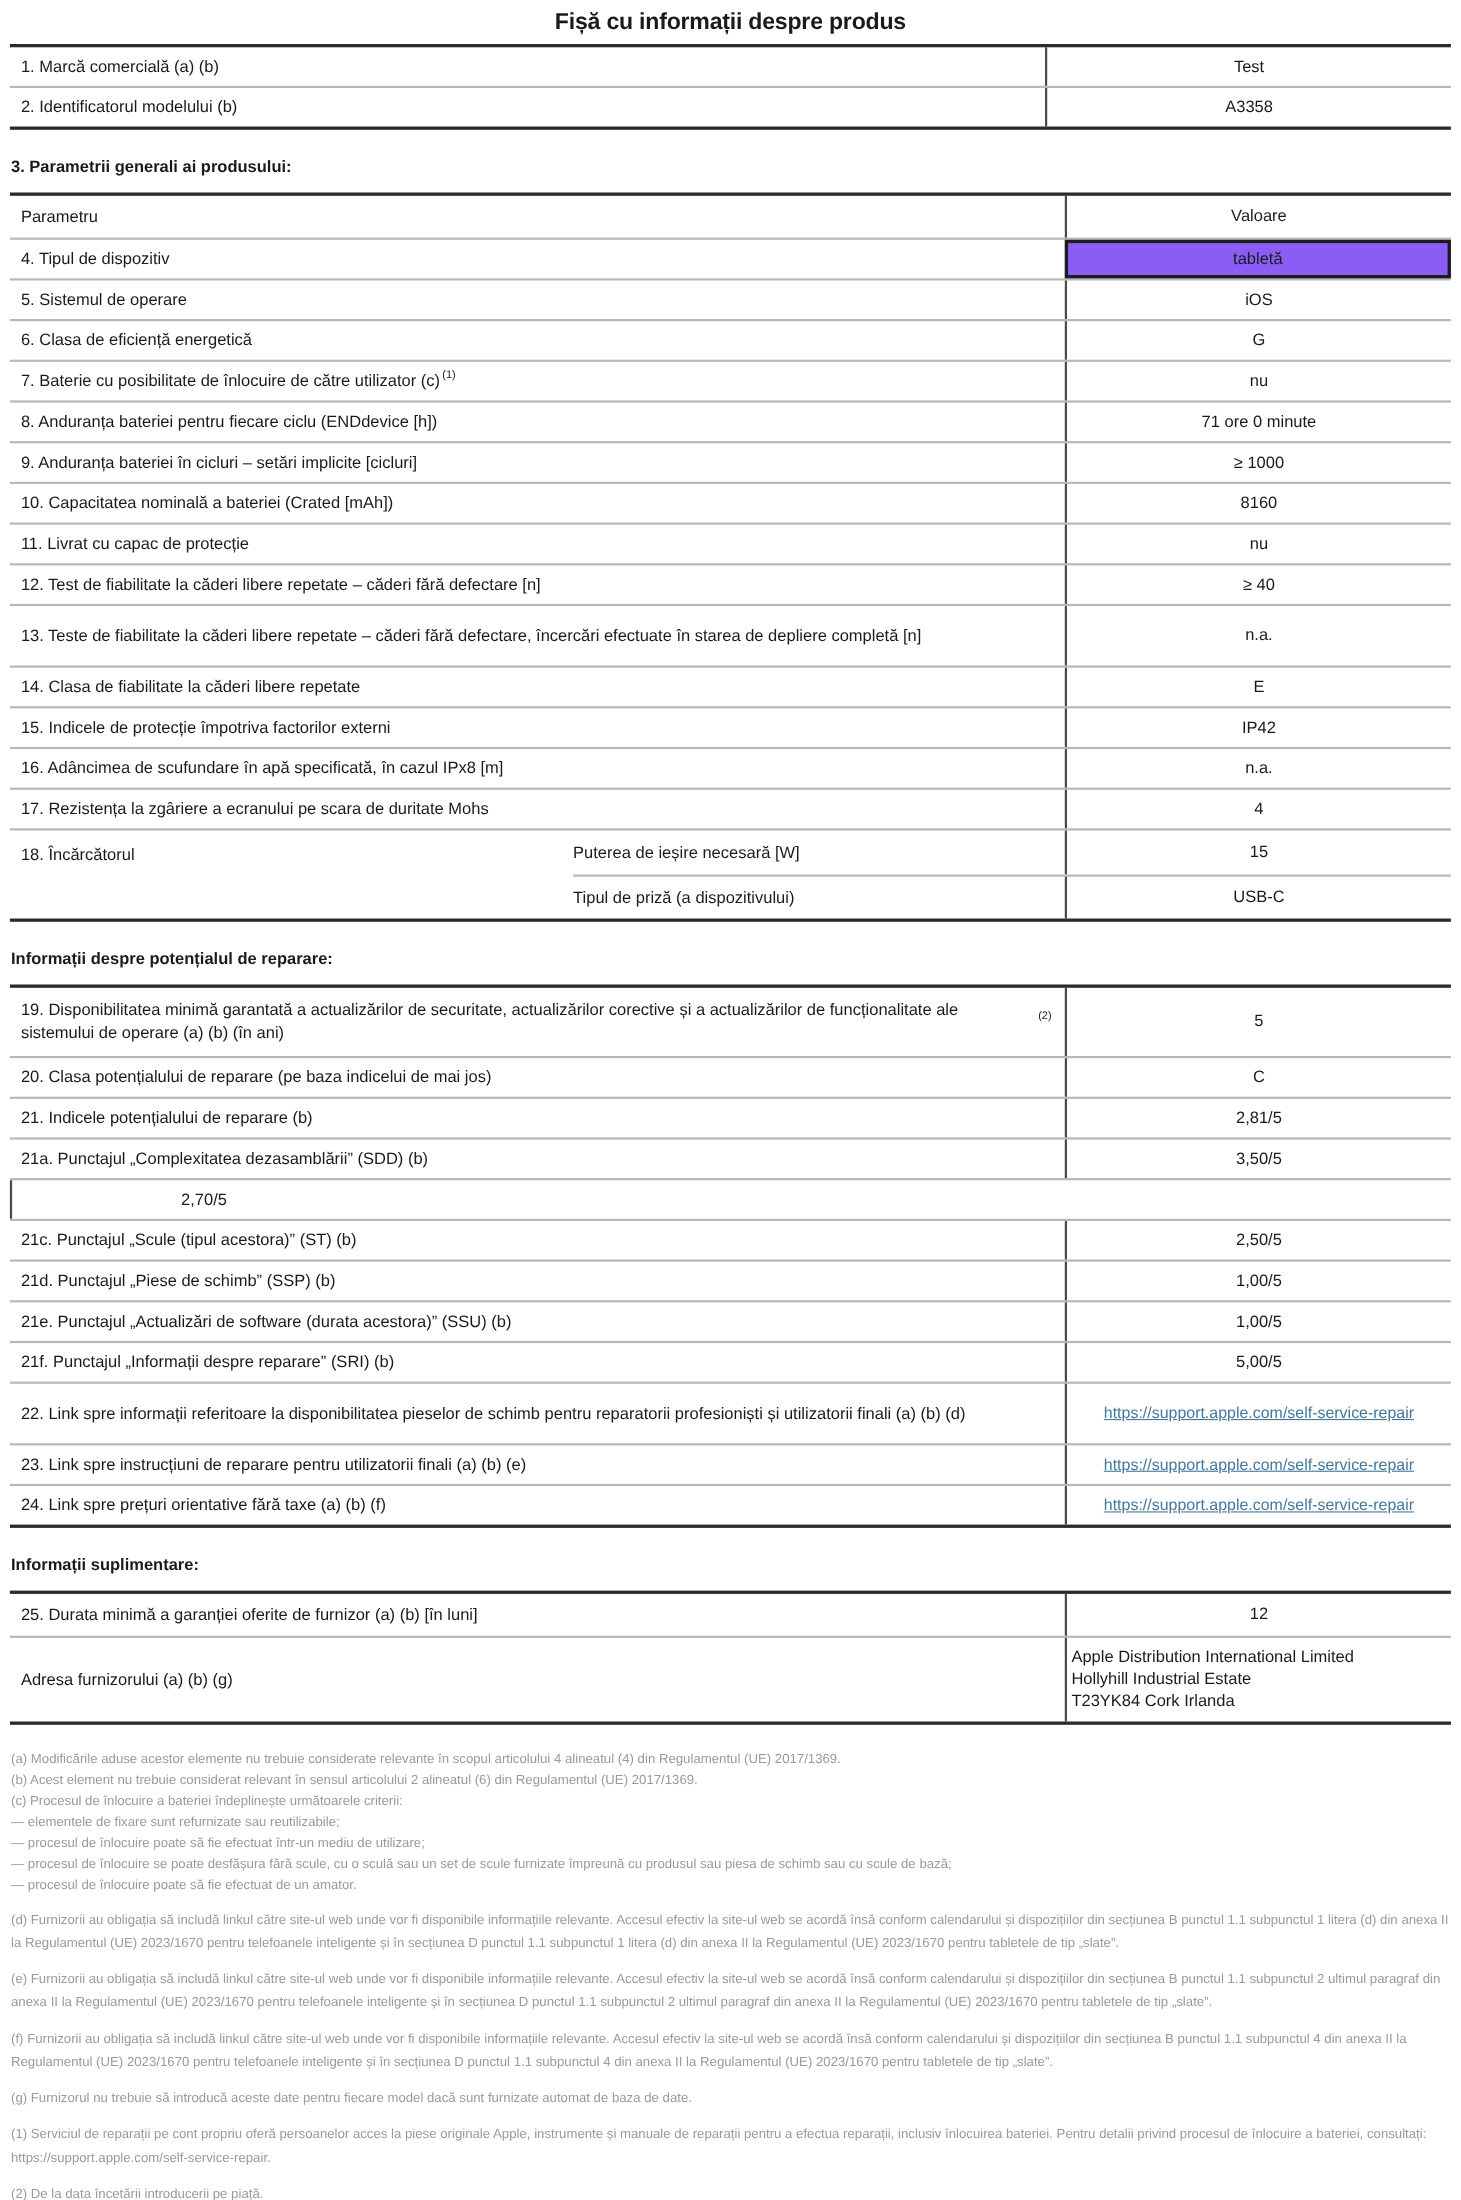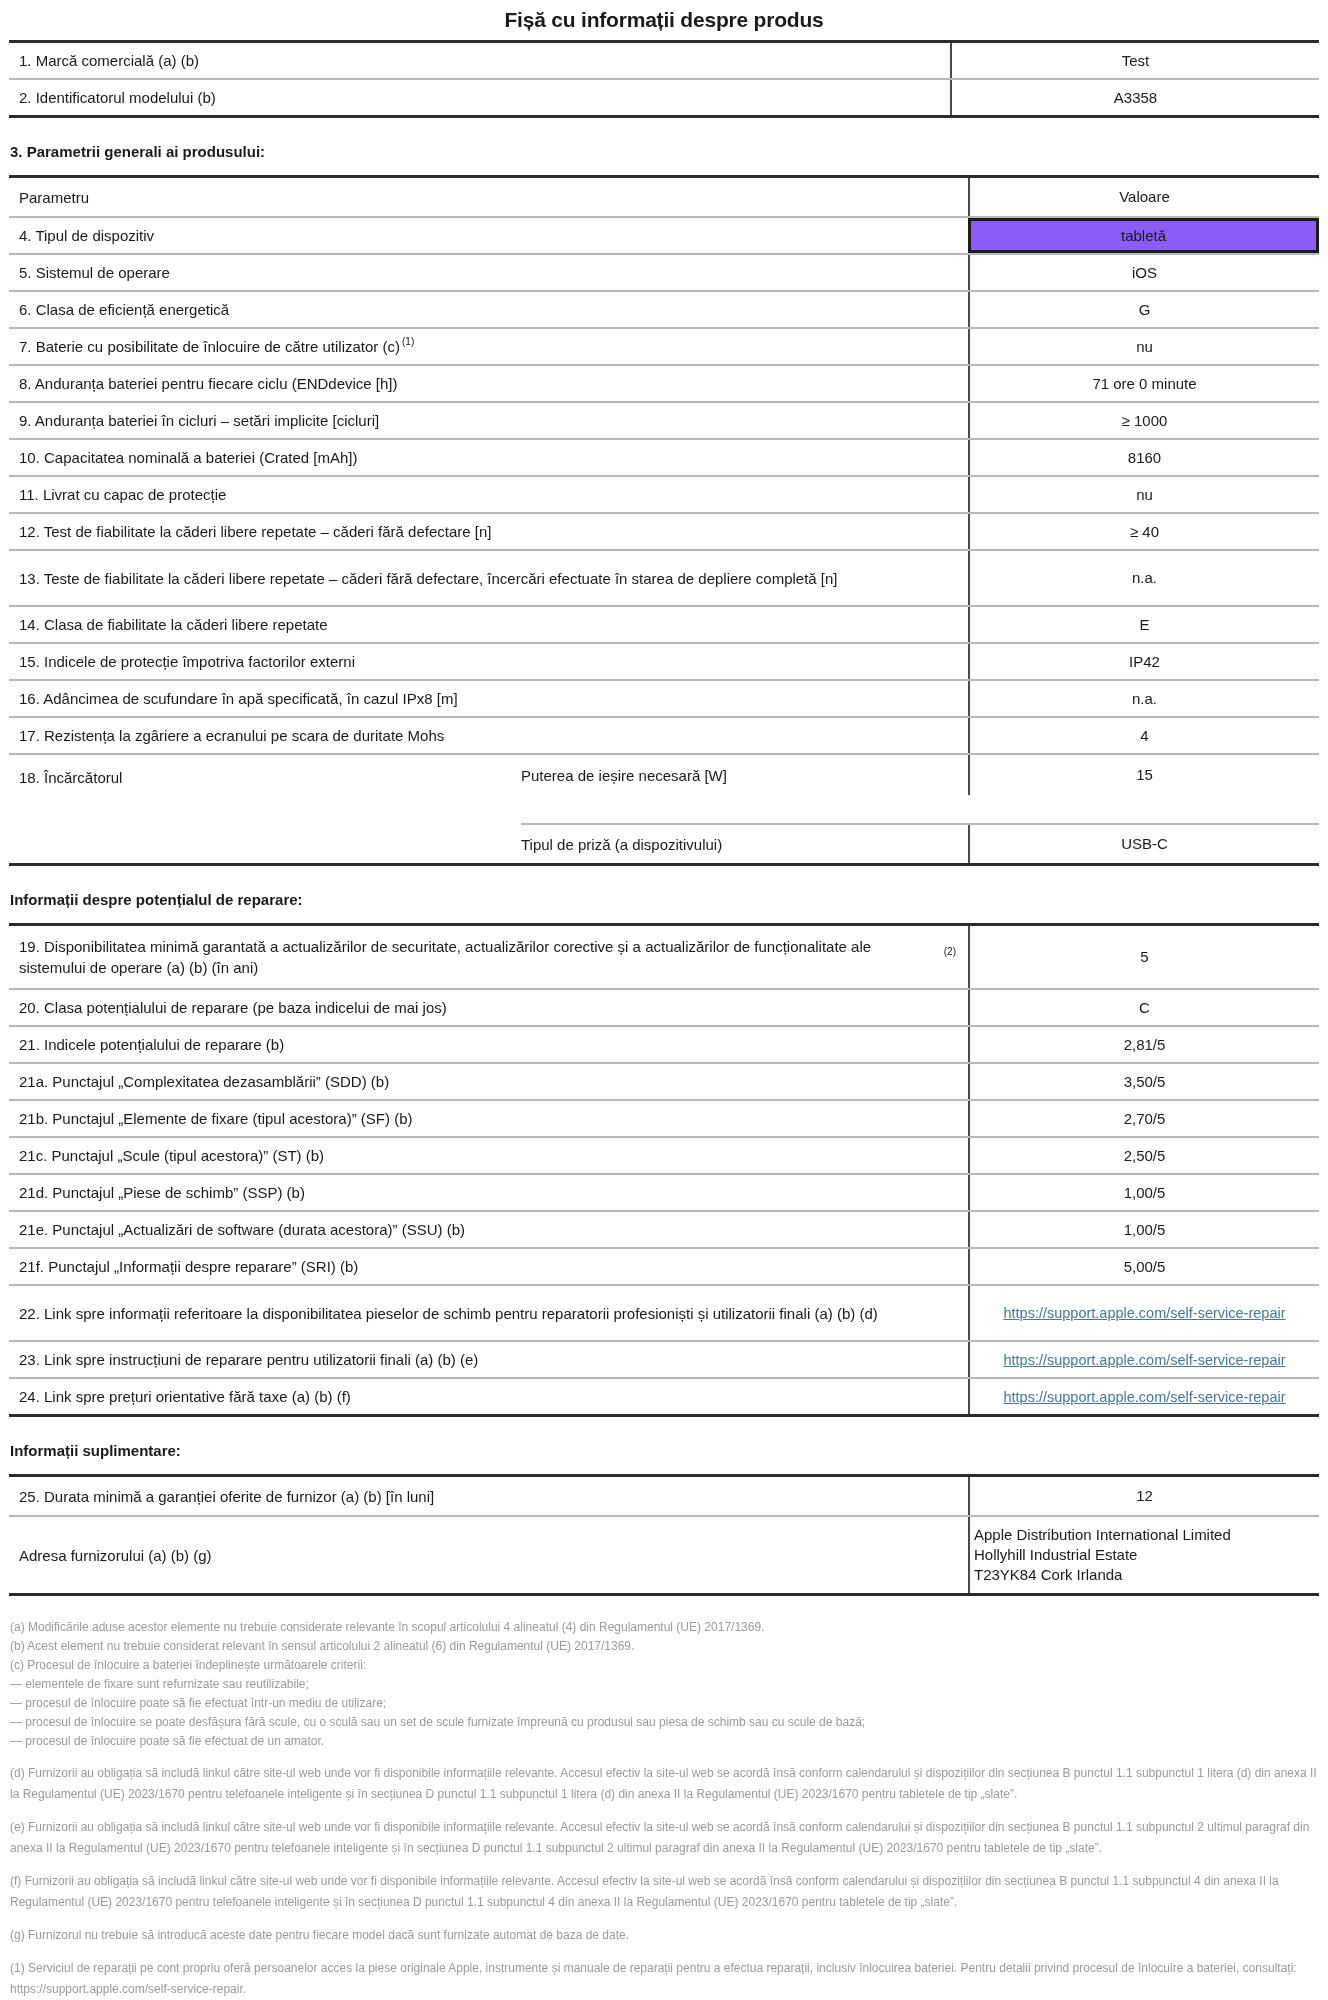--- a/index.html
+++ b/index.html
@@ -37,21 +37,21 @@
   .main .row.hdr { min-height: 38px; }
   .main .row.tall { min-height: 56px; }
   .main .row.xtall { min-height: 62px; }
   .val.boxed {
     border: 3px solid #1c1c1c; margin: 0; background: #8b5cf6;
   }
   sup.fn { font-size: 10px; line-height: 0; position: relative; top: -5px; margin-left: 2px; }
   
   .chg-left { width: 512px; flex: none; padding: 2px 10px; }
   .chg-left .inner { height: 40px; display: flex; align-items: center; font-size: 15px; }
-  .chg-right { flex: 1; display: flex; flex-direction: column; gap: 28px; }
+  .chg-right { flex: 1; display: flex; flex-direction: column; }
   .subrow { display: flex; align-items: stretch; min-height: 40px; }
   .subrow + .subrow { border-top: 2px solid var(--separator, #b8b8b8); }
   .sub-lbl { flex: 1; display: flex; align-items: center; font-size: 15px; padding: 4px 0; }
   
   .sect { font-size: 15px; font-weight: 700; margin: 24px 0 14px 1px; line-height: 19px; }
   
   .vlink { color: var(--link, #44789c); text-decoration: underline; font-size: 14.5px; cursor: pointer; }
   
   .val.addr {
     justify-content: flex-start; text-align: left; align-items: center;
@@ -183,21 +183,20 @@
     </div>
     <div class="row">
       <div class="lbl">21. Indicele potențialului de reparare (b)</div>
       <div class="val">2,81/5</div>
     </div>
     <div class="row">
       <div class="lbl">21a. Punctajul „Complexitatea dezasamblării” (SDD) (b)</div>
       <div class="val">3,50/5</div>
     </div>
     <div class="row">
-      <div class="lbl">21b. Punctajul „Elemente de fixare (tipul acestora)” (SF) (b)</div>
       <div class="val">2,70/5</div>
     </div>
     <div class="row">
       <div class="lbl">21c. Punctajul „Scule (tipul acestora)” (ST) (b)</div>
       <div class="val">2,50/5</div>
     </div>
     <div class="row">
       <div class="lbl">21d. Punctajul „Piese de schimb” (SSP) (b)</div>
       <div class="val">1,00/5</div>
     </div>

